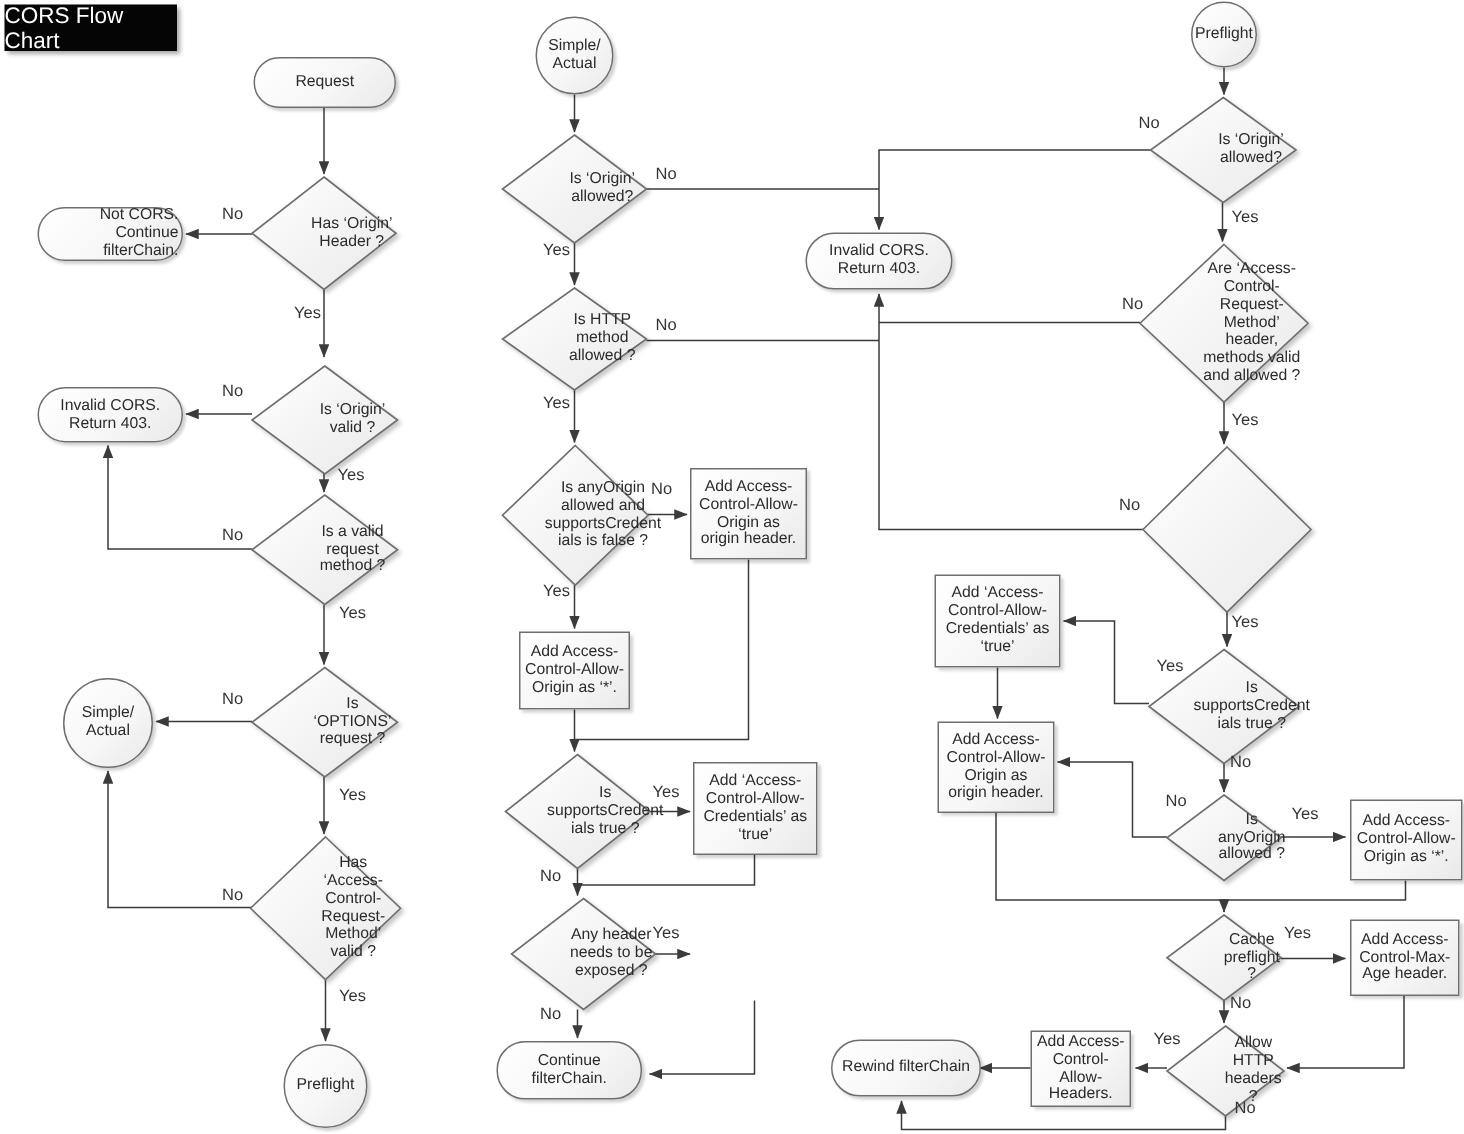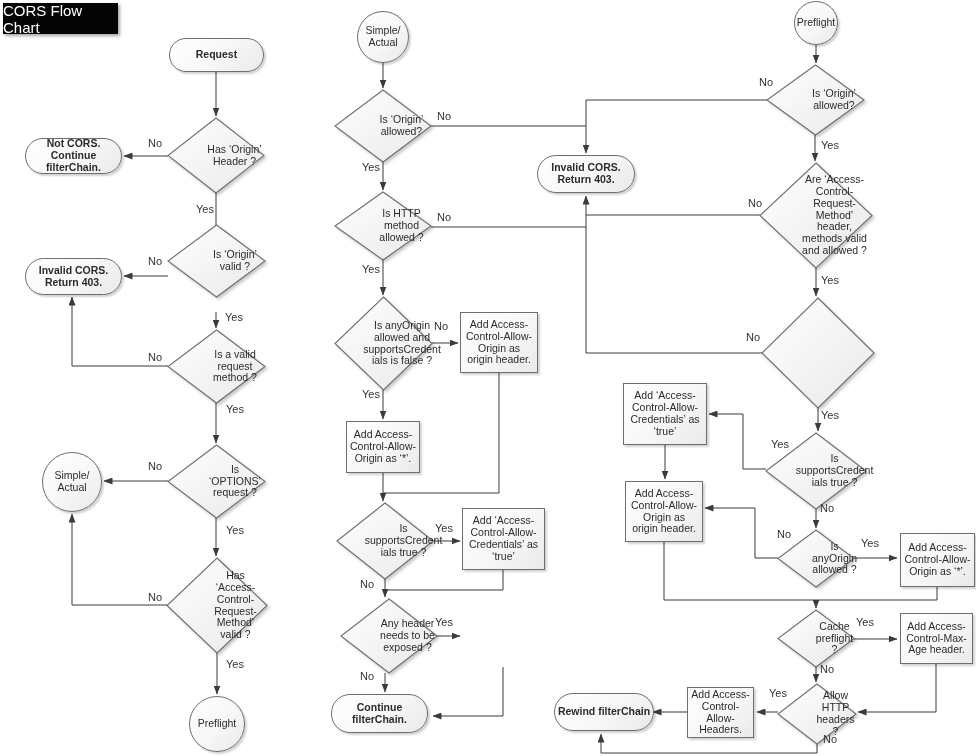--- a/index.html
+++ b/index.html
@@ -15,21 +15,20 @@
     font-size:15px;box-shadow:2px 2px 3px rgba(0,0,0,0.35);
   }
   .node{
     position:absolute;display:flex;align-items:center;justify-content:center;
     text-align:center;font-size:10.5px;line-height:1.14;color:#2b2b2b;box-sizing:border-box;
   }
   .terminator{
     border:1px solid #6e6e6e;border-radius:19px;
     background:linear-gradient(135deg,#ffffff 0%,#f7f7f7 55%,#e9e9e9 100%);
     box-shadow:2px 2px 2px rgba(0,0,0,0.18);
-    font-weight:bold;
   }
   .circle{
     border:1px solid #6e6e6e;border-radius:50%;
     background:linear-gradient(135deg,#ffffff 0%,#f7f7f7 55%,#e9e9e9 100%);
     box-shadow:2px 2px 2px rgba(0,0,0,0.18);
   }
   .process{
     border:1px solid #6e6e6e;
     background:linear-gradient(135deg,#ffffff 0%,#f7f7f7 55%,#e9e9e9 100%);
     box-shadow:2px 2px 2px rgba(0,0,0,0.18);padding:1px;
@@ -108,24 +107,24 @@
         <defs>
           <linearGradient id="dg1" x1="0" y1="0" x2="1" y2="1">
             <stop offset="0" stop-color="#ffffff"></stop>
             <stop offset="1" stop-color="#e9e9e9"></stop>
           </linearGradient>
         </defs>
         <polygon points="50,0 100,50 50,100 0,50" vector-effect="non-scaling-stroke" fill="url(#dg1)"></polygon>
       </svg>
       <span class="node-text">Has ‘Origin’ Header ?</span>
     </div>
-    <div class="node terminator" style="left: 25px; top: 138px; width: 97px; height: 36px;">
+    <div class="node terminator" style="left: 25px; top: 138px; width: 97px; height: 36px; text-align: right;">
       <span class="node-text">Not CORS. Continue filterChain.</span>
     </div>
-    <div class="node decision" style="left: 168px; top: 225px; width: 97px; height: 72px;">
+    <div class="node decision" style="left: 168px; top: 244px; width: 97px; height: 72px;">
       <svg viewBox="0 0 100 100" preserveAspectRatio="none">
         <defs>
           <linearGradient id="dg3" x1="0" y1="0" x2="1" y2="1">
             <stop offset="0" stop-color="#ffffff"></stop>
             <stop offset="1" stop-color="#e9e9e9"></stop>
           </linearGradient>
         </defs>
         <polygon points="50,0 100,50 50,100 0,50" vector-effect="non-scaling-stroke" fill="url(#dg3)"></polygon>
       </svg>
       <span class="node-text">Is ‘Origin’ valid ?</span>

